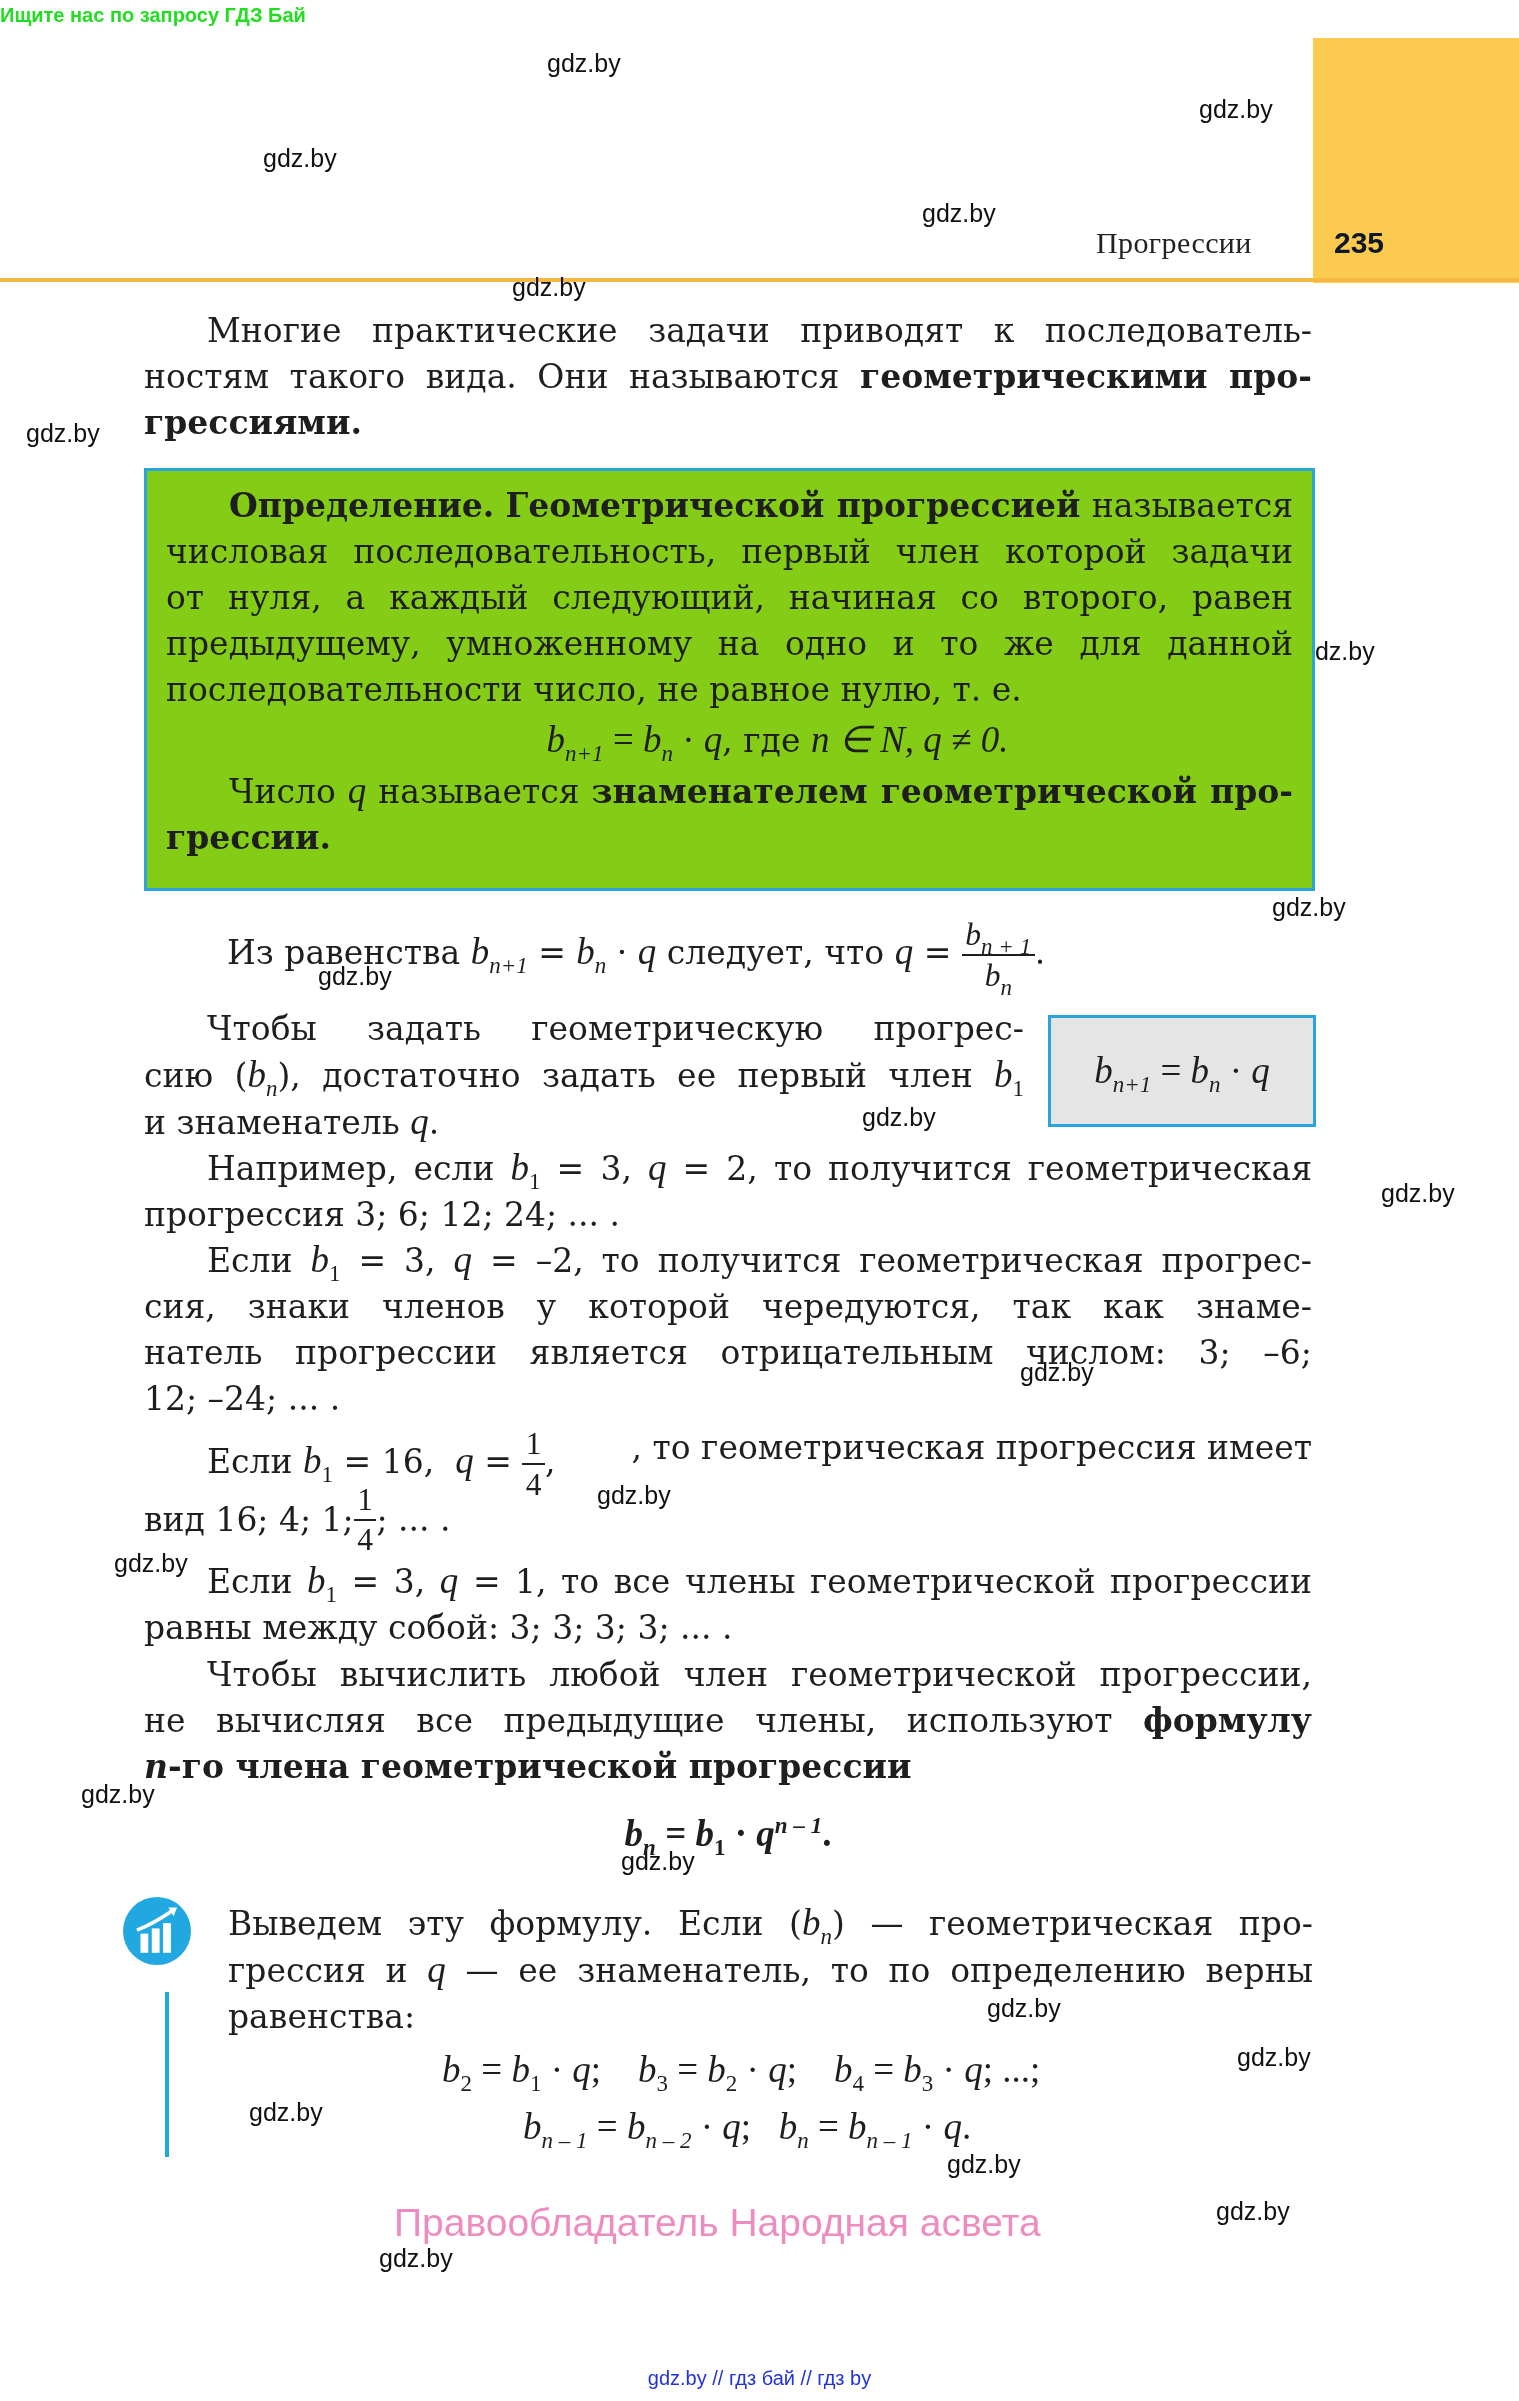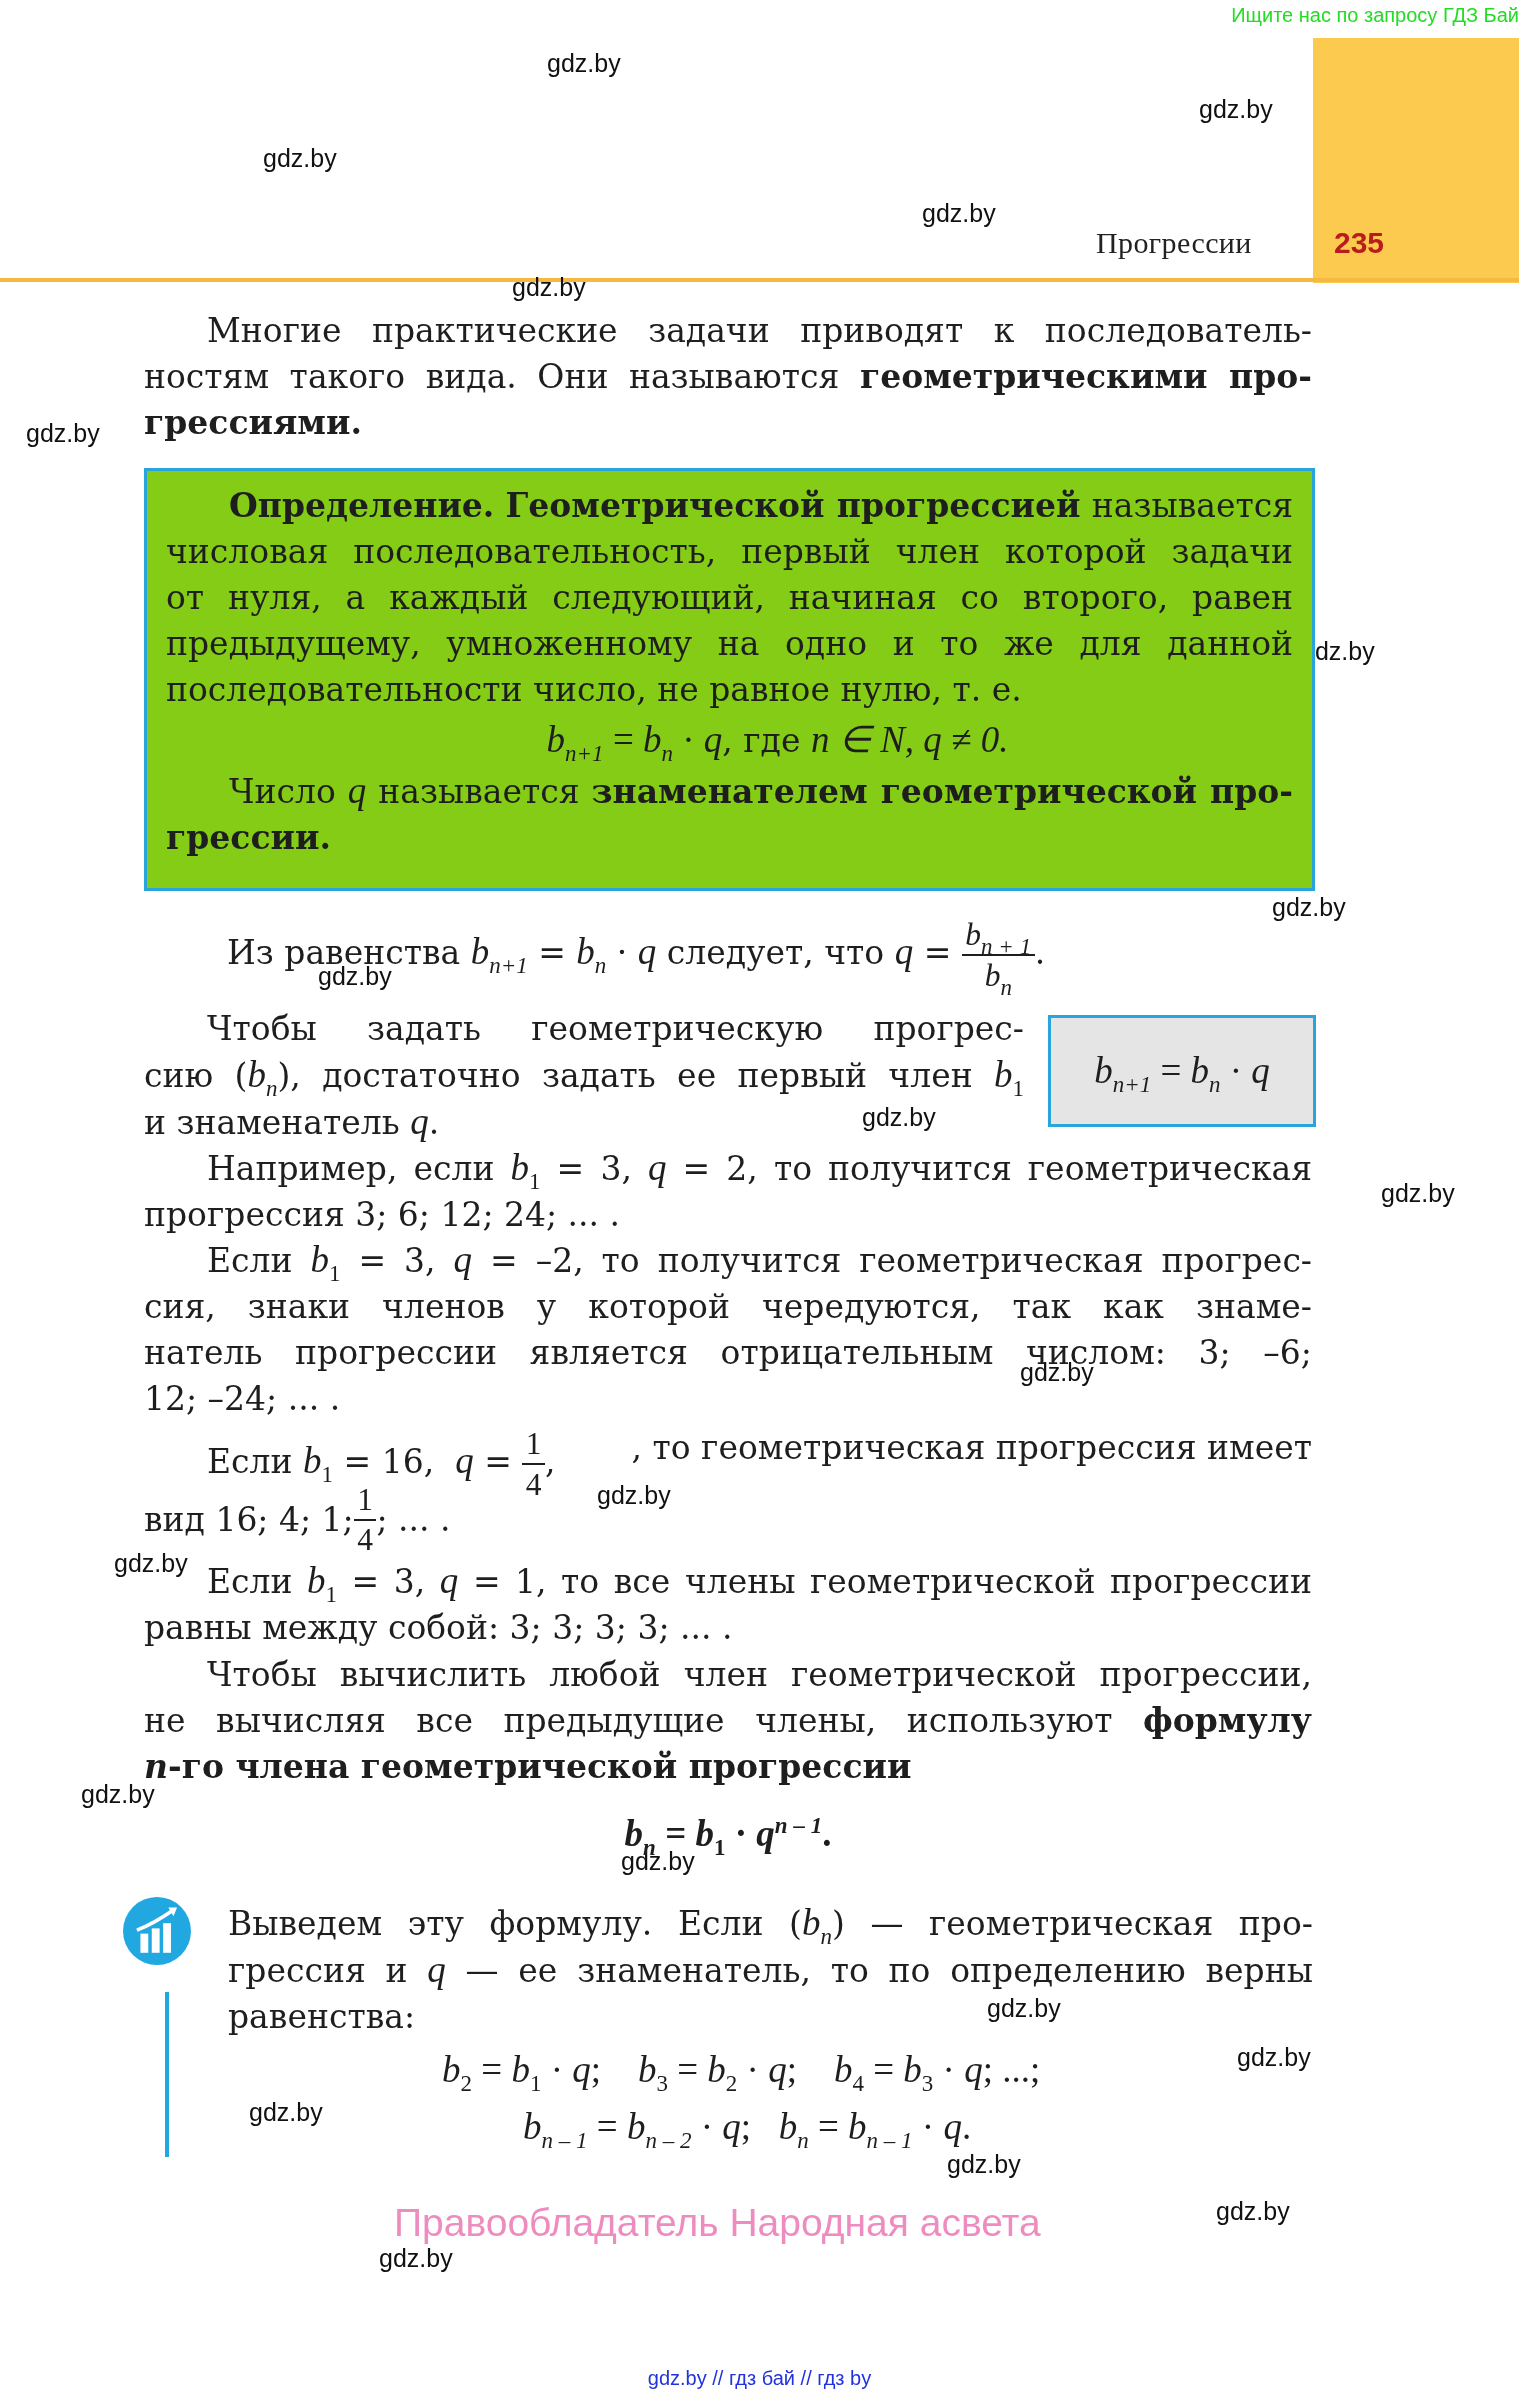--- a/index.html
+++ b/index.html
@@ -1,25 +1,25 @@
 <!DOCTYPE html>
 <html style="font-size:14px"><head>
 <meta charset="utf-8">
 <style>
   html, body { margin:0; padding:0; }
   body { width:1519px; height:2401px; position:relative; background:#ffffff; overflow:hidden;
          font-family:"DejaVu Serif","Liberation Serif",serif; color:#1e1e1e; }
   .abs { position:absolute; }
-  .top-banner { left:0; width:1519px; top:3.5px; text-align:right; font-family:"Liberation Sans",sans-serif;
-                font-size:20px; color:#22dd22; }
+  .top-banner { left:0; width:1519px; top:3.5px; text-align:left; font-family:"Liberation Sans",sans-serif;
+                font-size:20px; color:#22dd22;font-weight:bold; }
   .wm { font-family:"Liberation Sans",sans-serif; font-size:25px; color:#111; white-space:nowrap; }
   .tab { left:1313px; top:38px; width:207px; height:245px; background:#fcca4e; }
   .rule { left:0; top:278px; width:1519px; height:4.4px; background:#f5b841; }
   .chapter { left:1096px; top:226px; font-family:"Liberation Serif",serif; font-size:30px; color:#222; letter-spacing:0.4px; }
-  .pagenum { left:1334px; top:226px; font-family:"Liberation Sans",sans-serif; font-weight:bold; font-size:30px; color:#b91c1c; }
+  .pagenum { left:1334px; top:226px; font-family:"Liberation Sans",sans-serif; font-weight:bold; font-size:30px; color:#0f172a; }
   .p { left:144px; width:1168px; font-size:33px; line-height:46px; text-align:justify; }
   .p .line { display:block; white-space:nowrap; text-align-last:justify; text-align:justify; }
   .p .line.last { text-align-last:left; }
   .indent { padding-left:63px; }
   b, .b { font-weight:bold; }
   i.m { font-style:italic; font-family:"Liberation Serif",serif; font-size:37px; }
   sub { font-size:23px; font-style:italic; font-family:"Liberation Serif",serif; vertical-align:-8.8px; line-height:0; }
   sub.n { font-style:normal; }
   sup { font-size:23px; font-style:italic; font-family:"Liberation Serif",serif; line-height:0; }
   .def-box { left:144px; top:468px; width:1165px; height:417px; background:#84cc16; border:3.5px solid #2aa5db; }

